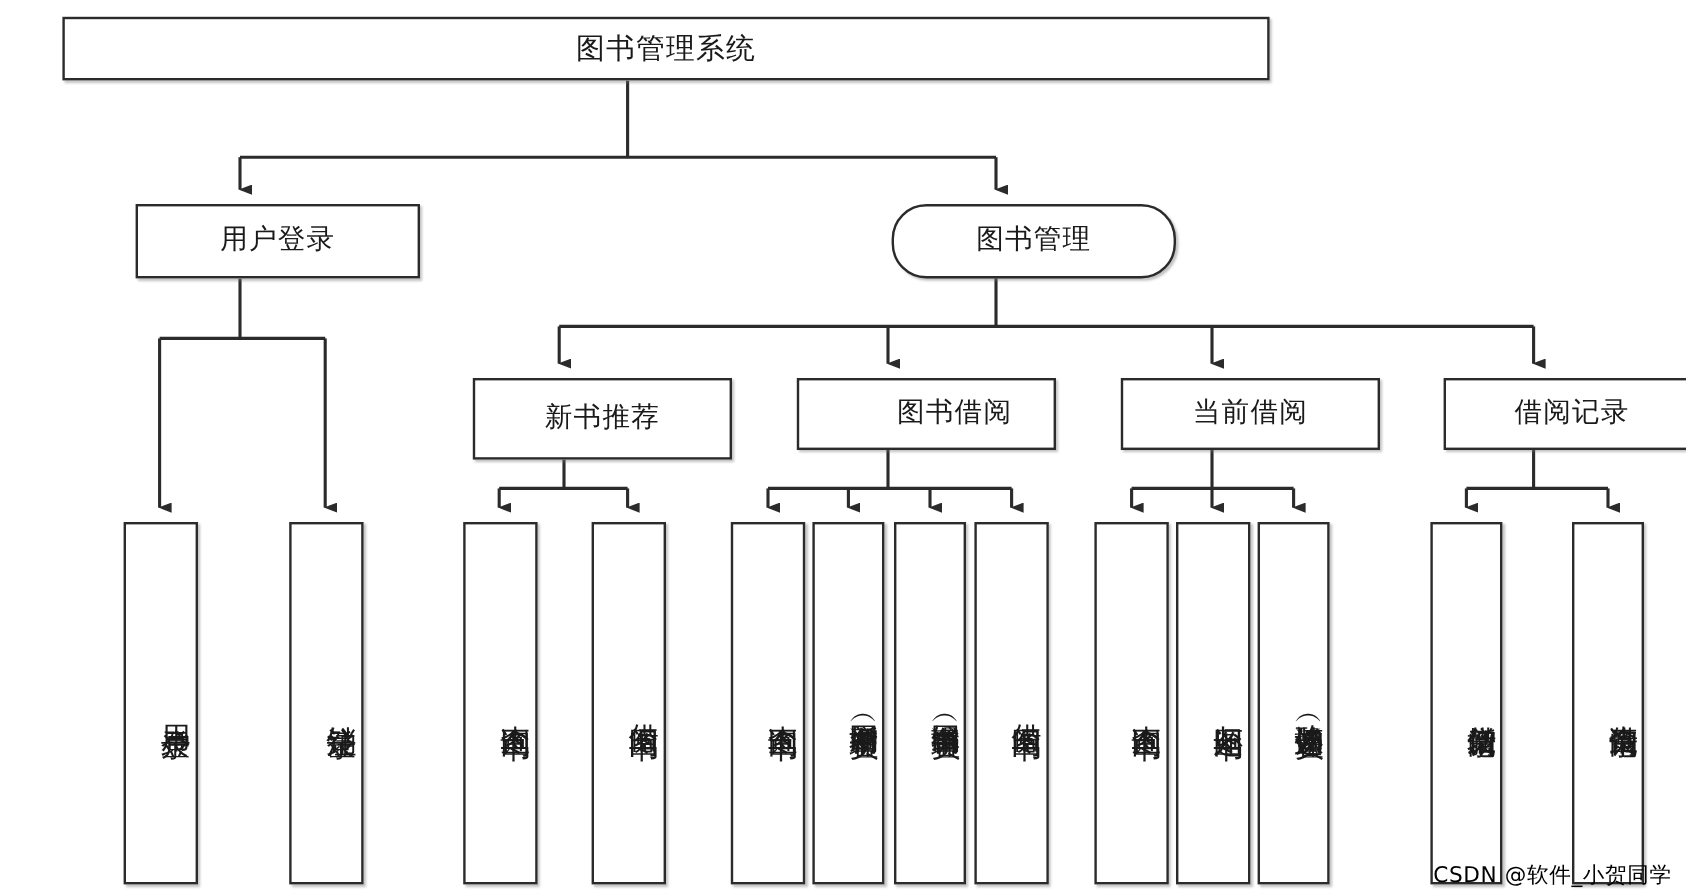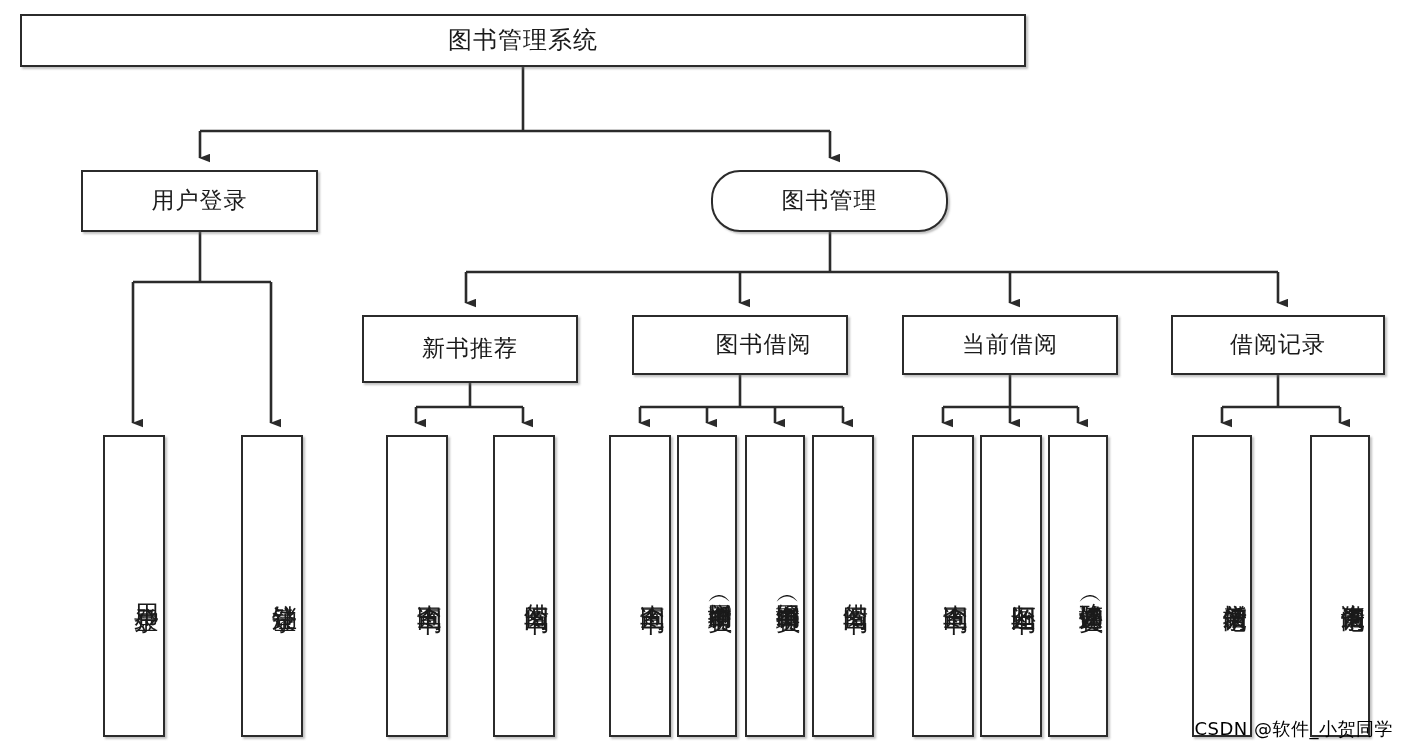--- a/index.html
+++ b/index.html
@@ -35,20 +35,21 @@
     display: flex;
     align-items: center;
     justify-content: center;
     color: #1a1a1a;
   }
   .node-h {
     font-size: 23px;
     letter-spacing: 1px;
     line-height: 1.2;
     white-space: nowrap;
+    margin-left: 32px;
   }
   .node-root {
     font-size: 24px;
   }
   .node-v {
     writing-mode: vertical-rl;
     text-orientation: upright;
     font-size: 25px;
     line-height: 1.32;
     letter-spacing: 2px;

